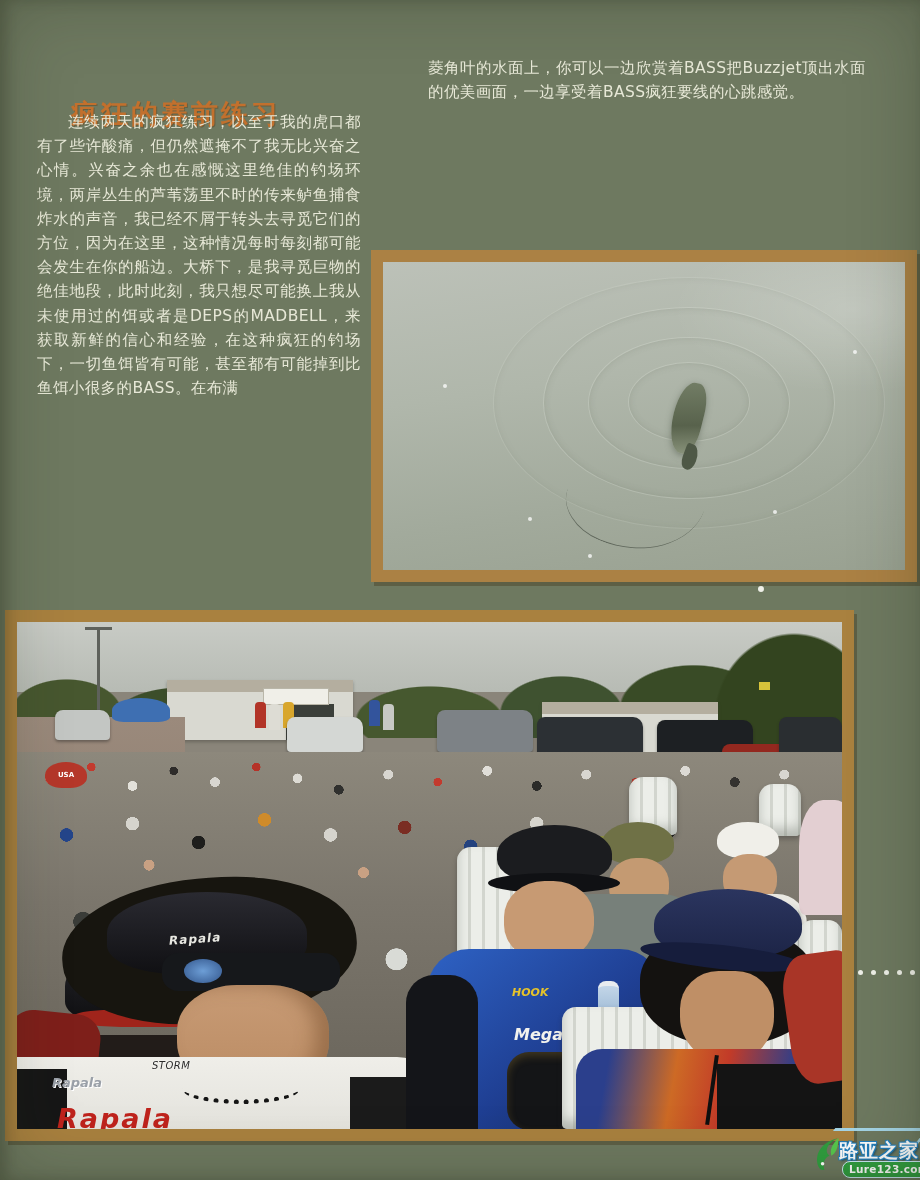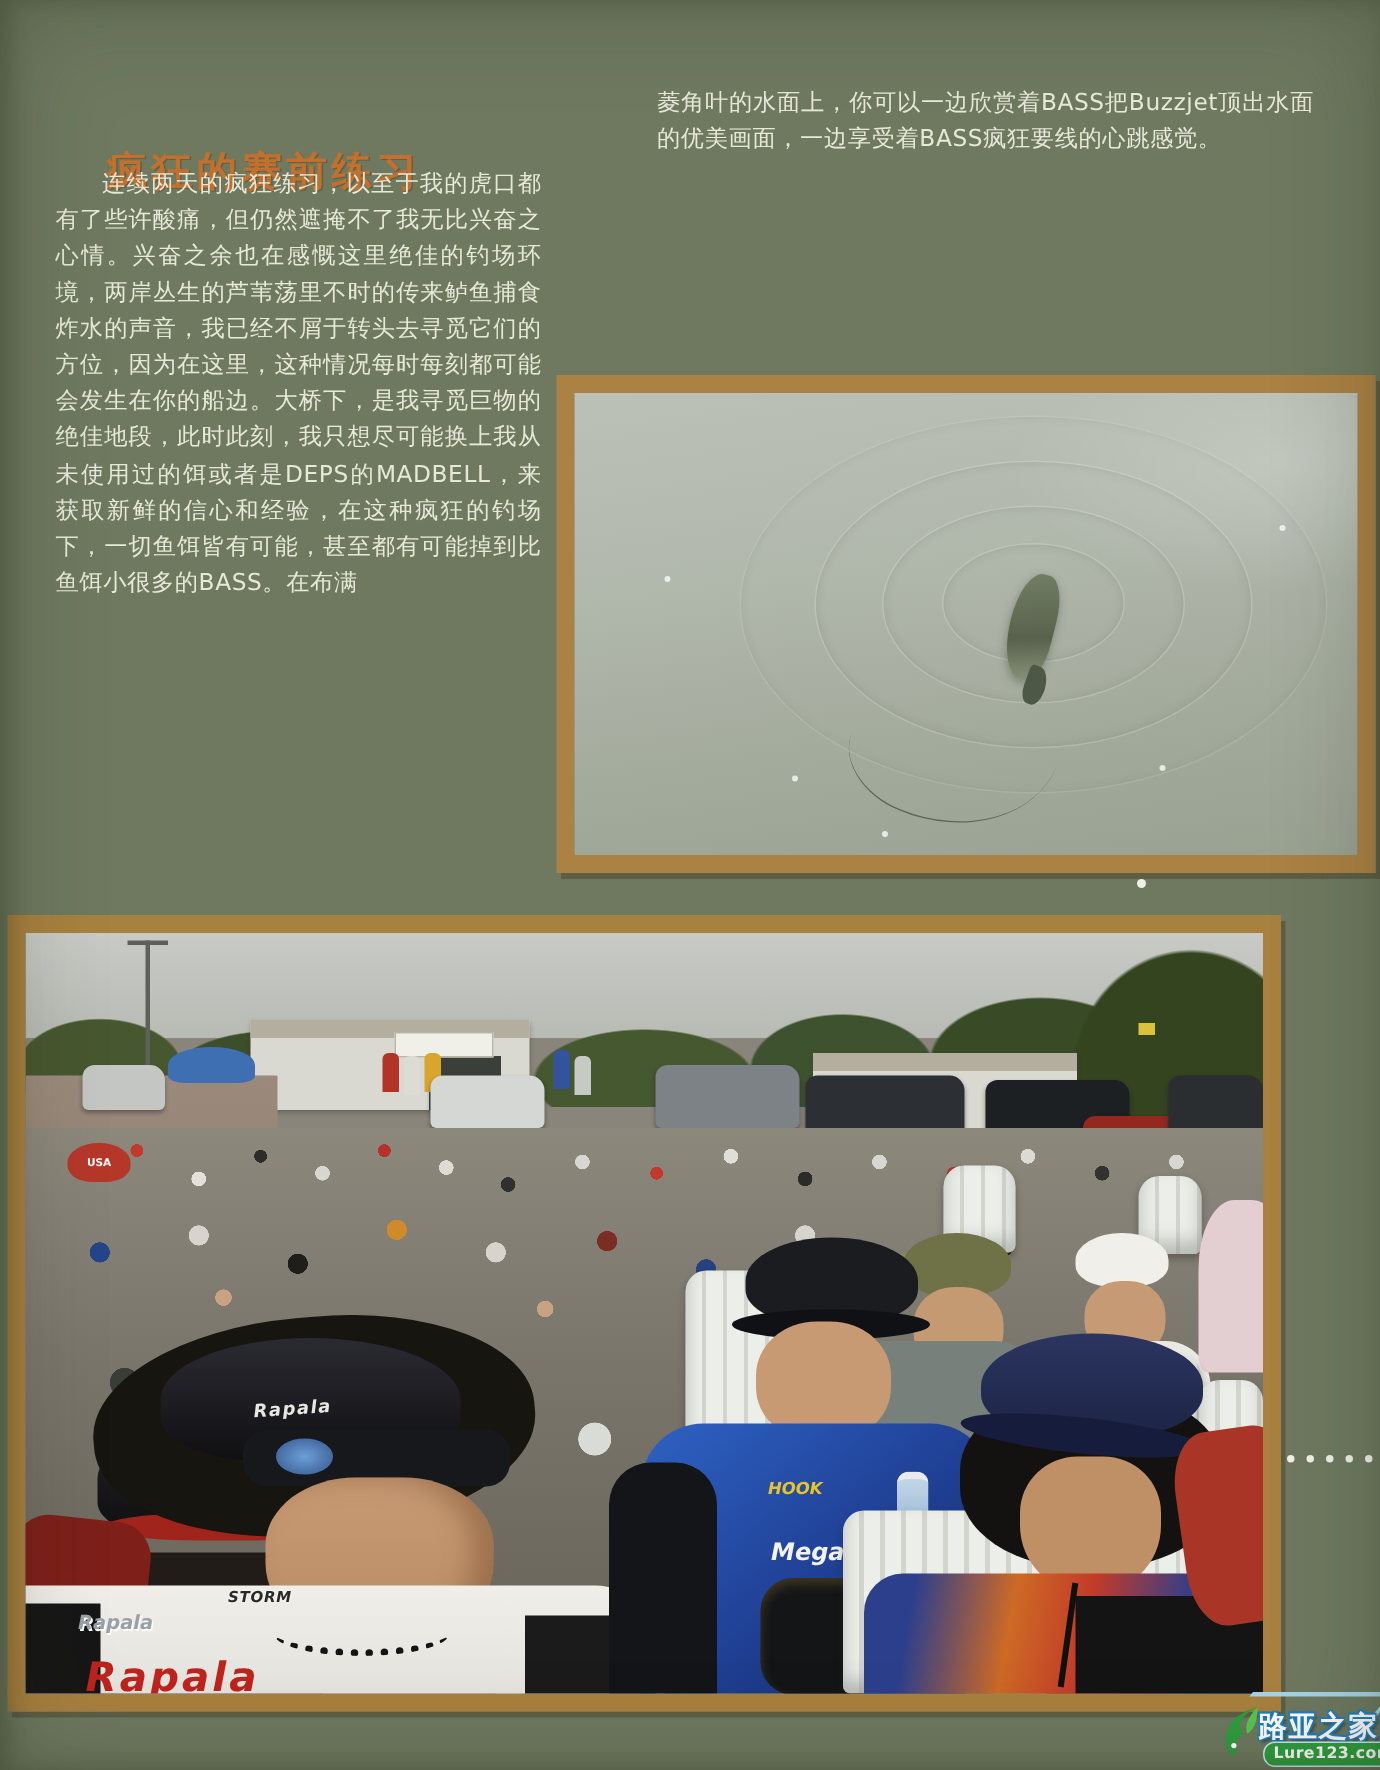--- a/index.html
+++ b/index.html
@@ -10,21 +10,21 @@
        box-shadow:inset 0 0 70px rgba(35,42,25,.28), inset 6px 0 14px rgba(30,35,20,.25);}
   
   .page-title{position:absolute;left:71px;top:78px;font-size:27px;font-weight:bold;
        color:#c2702d;letter-spacing:3px;text-shadow:1px 1px 0 rgba(90,50,10,.35);}
   .col{color:#e7e8d7;font-size:15.5px;line-height:24.2px;text-align:justify;
        letter-spacing:.4px;}
   .col p{margin:0;}
   .col p.indent{text-indent:2em;}
   .col-left{position:absolute;left:37px;top:110px;width:404px;}
   .wrap-spacer{float:right;width:80px;height:352px;margin-top:136px;}
-  .col-right{position:absolute;left:438px;top:56px;width:438px;}
+  .col-right{position:absolute;left:428px;top:56px;width:438px;}
   
   .photo-frame{position:absolute;border:12px solid #ab8144;
        box-shadow:3px 4px 0 rgba(62,48,20,.35), inset 0 0 0 1px rgba(96,72,34,.45);}
   .photo{position:relative;width:100%;height:100%;overflow:hidden;}
   
   #water-frame{left:371px;top:250px;width:522px;height:308px;}
   .water{background:linear-gradient(172deg,#bcc1b8 0%,#b0b7ab 38%,#a2aa9c 72%,#99a191 100%);}
   .water-sheen{position:absolute;left:55%;top:-12%;width:70%;height:55%;border-radius:50%;
        background:radial-gradient(ellipse,rgba(255,255,255,.20),transparent 70%);}
   .ripple{position:absolute;border-radius:50%;border:1.5px solid rgba(235,240,230,.22);
@@ -249,21 +249,21 @@
         </div>
         <div class="blob" style="left:150px;top:76px;width:178px;height:38px;background:#16181b;border-radius:16px;">
           <div class="blob" style="left:22px;top:6px;width:38px;height:24px;background:radial-gradient(#6d9ed6,#33568c);border-radius:50%;"></div>
         </div>
         <div class="blob" style="left:165px;top:108px;width:152px;height:114px;background:linear-gradient(#c89b75,#b98a62);border-radius:46% 46% 58% 58%;box-shadow:inset -14px 0 18px rgba(120,80,45,.5);"></div>
         <div class="blob" style="left:-40px;top:180px;width:465px;height:122px;background:linear-gradient(#efeee9,#dcdbd4);border-radius:40px 40px 0 0;">
           <div class="blob" style="left:0;top:12px;width:95px;height:110px;background:#161616;border-radius:30px 0 0 0;"></div>
           <div class="blob" style="left:378px;top:20px;width:87px;height:102px;background:#1b1b1b;"></div>
         </div>
         <div class="blob" style="left:170px;top:196px;width:118px;height:26px;border-bottom:5px dotted #141414;border-radius:50%;"></div>
-        <span class="label" style="left:140px;top:183px;color:#2a2a2a;font-size:10px;font-weight:bold;font-style:italic;letter-spacing:.5px;text-shadow:0 0 2px #fff;">STORM</span>
+        <span class="label" style="left:140px;top:183px;color:#2a2a2a;font-size:10px;font-weight:normal;font-style:italic;letter-spacing:.5px;text-shadow:0 0 2px #fff;">STORM</span>
         <span class="label" style="left:40px;top:198px;color:#9aa0a8;font-size:13px;font-weight:bold;font-style:italic;text-shadow:1px 1px 0 #fff;">Rapala</span>
         <span class="label" style="left:45px;top:226px;color:#bf231c;font-size:27px;font-weight:bold;font-style:italic;letter-spacing:2px;">Rapala</span>
       </div>
 
       <div class="blob" style="left:395px;top:175px;width:265px;height:332px;">
         <div class="blob" style="left:85px;top:28px;width:115px;height:58px;background:#1b1c1f;border-radius:50% 50% 40% 40%;"></div>
         <div class="blob" style="left:76px;top:76px;width:132px;height:20px;background:#101114;border-radius:50%;"></div>
         <div class="blob" style="left:92px;top:84px;width:90px;height:80px;background:#c79a73;border-radius:45%;"></div>
         <div class="blob" style="left:15px;top:152px;width:235px;height:180px;background:linear-gradient(140deg,#2e62c4 0%,#1f3f93 55%,#16295e 100%);border-radius:42px 42px 0 0;"></div>
         <div class="blob" style="left:-6px;top:178px;width:72px;height:154px;background:#141519;border-radius:28px 28px 0 0;"></div>

